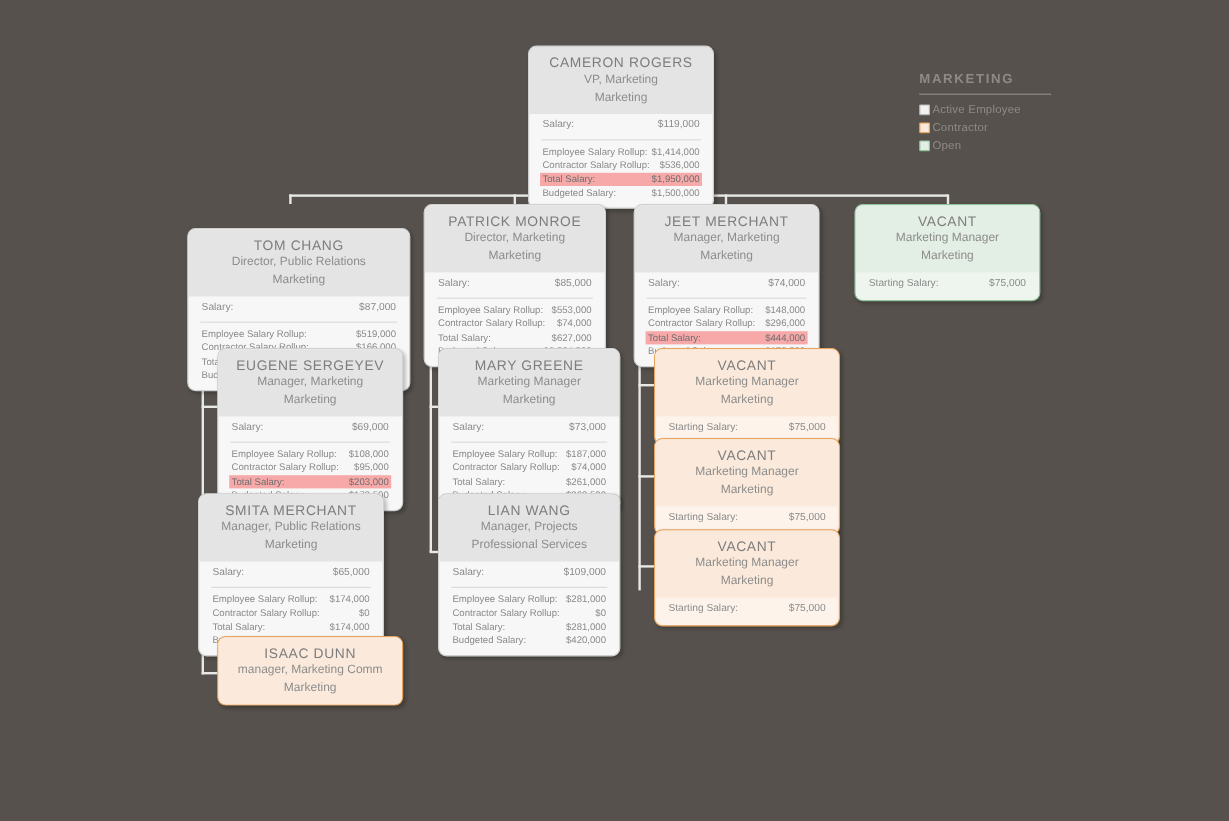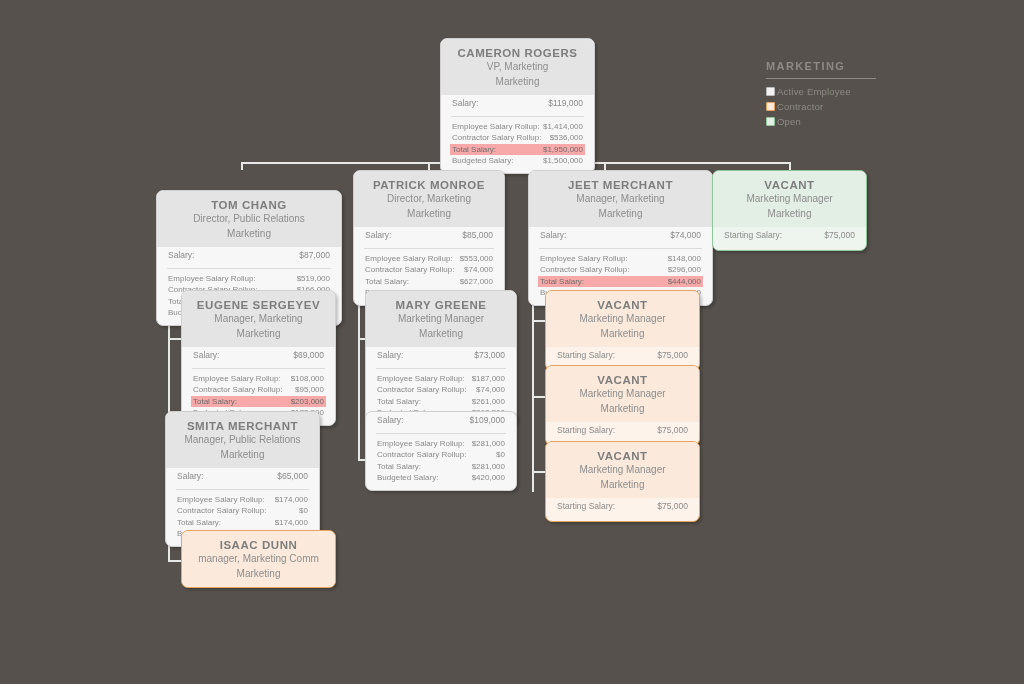--- a/index.html
+++ b/index.html
@@ -21,21 +21,21 @@
     border-radius:7px;
     box-sizing:border-box;
     overflow:hidden;
     box-shadow:2px 2px 3px rgba(0,0,0,.22);
   }
   .node .head{
     padding:7px 10px 6px;
     text-align:center;
   }
   .node .nm{
-    font-size:11.5px;font-weight:bold;letter-spacing:.55px;
+    font-size:11.5px;font-weight:normal;letter-spacing:.55px;
     color:#7d7d7d;line-height:14px;
   }
   .node .ti,.node .dept{
     font-size:10px;color:#8d8d8d;line-height:14.5px;
   }
   .node .body{padding:0 9px 6px;}
   .row{
     display:flex;justify-content:space-between;
     font-size:8px;color:#8a8a8a;line-height:11.5px;
     padding:0 2px;
@@ -179,21 +179,21 @@
         <span>Total Salary:</span>
         <span>$627,000</span>
       </div>
       <div class="row">
         <span>Budgeted Salary:</span>
         <span>$2,564,500</span>
       </div>
     </div>
   </div>
 
-  <div class="node t-emp" style="left:528px;top:170px;width:185px;">
+  <div class="node t-emp" style="left:528px;top:170px;width:155px;">
     <div class="head">
       <div class="nm">JEET MERCHANT</div>
       <div class="ti">Manager, Marketing</div>
       <div class="dept">Marketing</div>
     </div>
     <div class="body">
       <div class="row salrow">
         <span>Salary:</span>
         <span>$74,000</span>
       </div>
@@ -326,20 +326,25 @@
         <span>$261,000</span>
       </div>
       <div class="row">
         <span>Budgeted Salary:</span>
         <span>$368,500</span>
       </div>
     </div>
   </div>
 
   <div class="node t-emp" style="left:365px;top:411px;width:152px;">
+    <div class="head">
+      <div class="nm">LIAN WANG</div>
+      <div class="ti">Manager, Projects</div>
+      <div class="dept">Professional Services</div>
+    </div>
     <div class="body">
       <div class="row salrow">
         <span>Salary:</span>
         <span>$109,000</span>
       </div>
       <div class="sep"></div>
       <div class="row">
         <span>Employee Salary Rollup:</span>
         <span>$281,000</span>
       </div>

